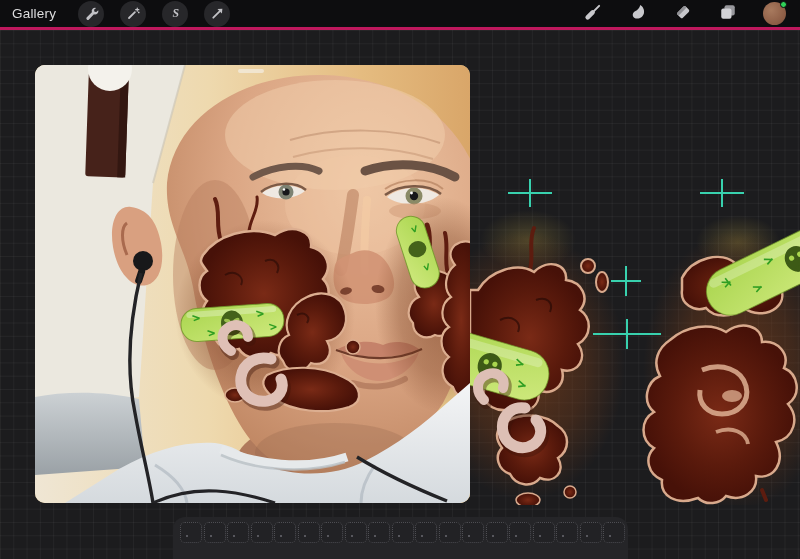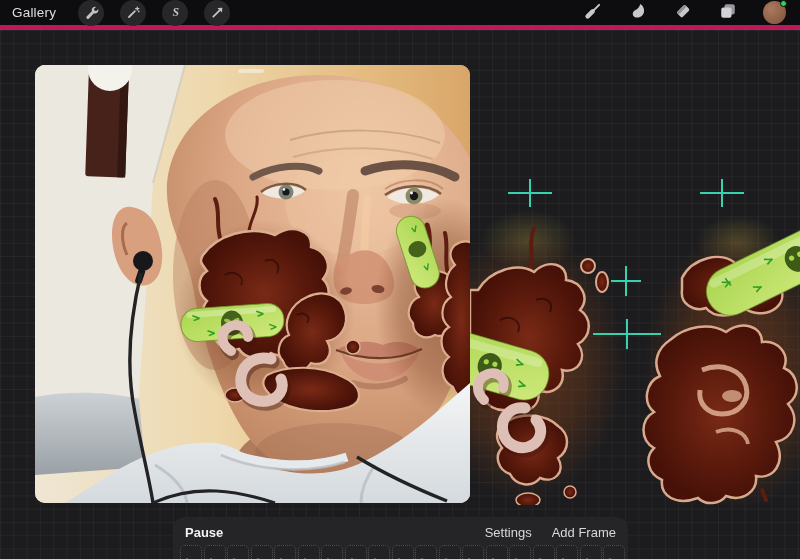--- a/index.html
+++ b/index.html
@@ -2,21 +2,21 @@
 <html><head>
 <meta charset="utf-8">
 <style>
   html,body{margin:0;padding:0;background:#000;}
   *{box-sizing:border-box;}
   .app{position:relative;width:800px;height:559px;overflow:hidden;
        font-family:"Liberation Sans",sans-serif;background:#1c1c1e;}
 
   
   .toolbar{position:absolute;left:0;top:0;width:800px;height:30px;background:#0d0d0f;
-           border-bottom:5px solid #be185d;display:flex;align-items:center;z-index:40;}
+           border-bottom:3px solid #be185d;display:flex;align-items:center;z-index:40;}
   .tb-left{display:flex;align-items:center;gap:16px;padding-left:12px;}
   .gallery{color:#dededf;font-size:13.5px;letter-spacing:.2px;margin-right:6px;cursor:default;}
   .tool-circle{width:26px;height:26px;border-radius:50%;background:#27272a;border:none;
                display:flex;align-items:center;justify-content:center;padding:0;}
   .tool-circle svg{display:block;}
   .tb-right{margin-left:auto;display:flex;align-items:center;gap:25px;padding-right:14px;}
   .tb-right .flat-tool{background:none;border:none;padding:0;display:flex;align-items:center;}
   .swatch{width:23px;height:23px;border-radius:50%;position:relative;
           background:radial-gradient(circle at 35% 35%, #a87a5e, #8a5a43 75%);}
   .swatch .dot{position:absolute;right:-1px;top:-1px;width:7px;height:7px;border-radius:50%;
@@ -342,26 +342,20 @@
         <path d="M120 400 C140 412 150 424 152 438 M340 400 C330 414 326 426 326 438" stroke="rgba(160,170,180,.5)" stroke-width="3" fill="none"></path>
 
         <path d="M106 208 C96 250 90 300 100 348 C106 382 114 412 118 438" stroke="#232326" stroke-width="3.4" fill="none"></path>
         <path d="M118 438 C160 418 204 426 240 438" stroke="#232326" stroke-width="3.2" fill="none"></path>
         <path d="M322 392 C348 408 382 424 412 436" stroke="#232326" stroke-width="3.4" fill="none"></path>
       </svg>
       <div class="grabber"></div>
     </div>
 
     <section class="timeline">
-      <div class="tl-header">
-        <span class="tl-play">Pause</span>
-        <span class="tl-spacer"></span>
-        <span class="tl-settings">Settings</span>
-        <span class="tl-add">Add Frame</span>
-      </div>
       <div class="frames">
           <div class="frame"></div>
           <div class="frame"></div>
           <div class="frame"></div>
           <div class="frame"></div>
           <div class="frame"></div>
           <div class="frame"></div>
           <div class="frame"></div>
           <div class="frame"></div>
           <div class="frame"></div>

